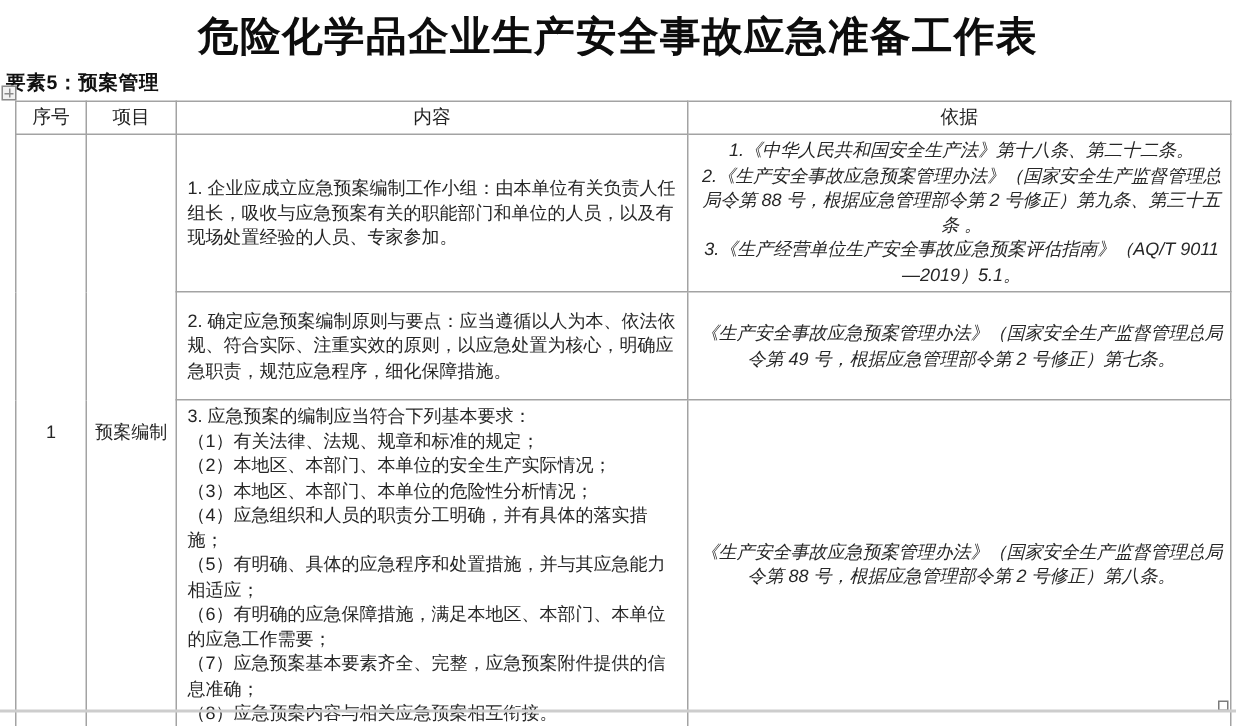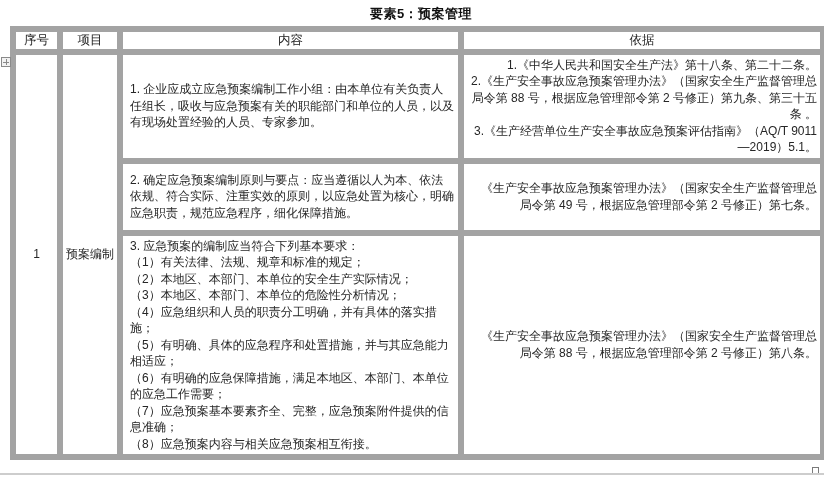--- a/index.html
+++ b/index.html
@@ -17,23 +17,22 @@
     font-weight:bold;
     color:#0d0d0d;
     letter-spacing:1px;
     padding-top:7px;
     line-height:34px;
   }
   .element-label{
     font-size:13px;
     font-weight:bold;
     color:#111;
-    margin:5px 0 3px 18px;
+    margin:5px 0 3px 4px;
     letter-spacing:0.5px;
-    text-align:center;
   }
   .move-handle{
     position:absolute;left:1px;top:57px;
     width:10px;height:10px;
     border:1px solid #8a8a8a;
     background:#f2f2f2;
     box-sizing:border-box;
   }
   .move-handle::before,.move-handle::after{
     content:"";position:absolute;background:#8a8a8a;
@@ -41,21 +40,21 @@
   .move-handle::before{left:1px;right:1px;top:3.5px;height:1px;}
   .move-handle::after{top:1px;bottom:1px;left:3.5px;width:1px;}
   table.worksheet{
     border-collapse:collapse;
     table-layout:fixed;
     margin-left:10px;
     width:810px;
     background:#fff;
   }
   table.worksheet th,table.worksheet td{
-    border:6px solid #a3a3a3;
+    border:1px solid #a3a3a3;
     box-sizing:border-box;
     font-size:12px;
     line-height:16.5px;
     color:#262626;
     overflow:hidden;
   }
   table.worksheet th{
     height:22px;
     font-weight:normal;
     text-align:center;
@@ -70,21 +69,22 @@
     font-size:12.5px;
   }
   td.cell-content{
     padding:2px 3px 2px 7px;
     white-space:pre-line;
     text-align:left;
   }
   td.cell-basis{
     padding:2px 3px 2px 6px;
     white-space:pre-line;
-    text-align:right;
+    text-align:center;
+    font-style:italic;
   }
   .v-top{vertical-align:top;}
   .v-mid{vertical-align:middle;}
   .r1{height:105px;}
   .r2{height:72px;}
   .r3{height:204px;}
   .resize-handle{
     position:absolute;
     left:812px;top:467px;
     width:7px;height:7px;
@@ -97,20 +97,21 @@
     left:0;top:473px;
     width:824px;height:2px;
     background:#cdcdcd;
   }
 </style>
 </head>
 <body>
 
 <div class="page">
 
+  <div class="title">危险化学品企业生产安全事故应急准备工作表</div>
 
   <div class="element-label">要素5：预案管理</div>
 
   <div class="move-handle"></div>
 
   <table class="worksheet">
     <colgroup>
       <col style="width:47px">
       <col style="width:60px">
       <col style="width:341px">

